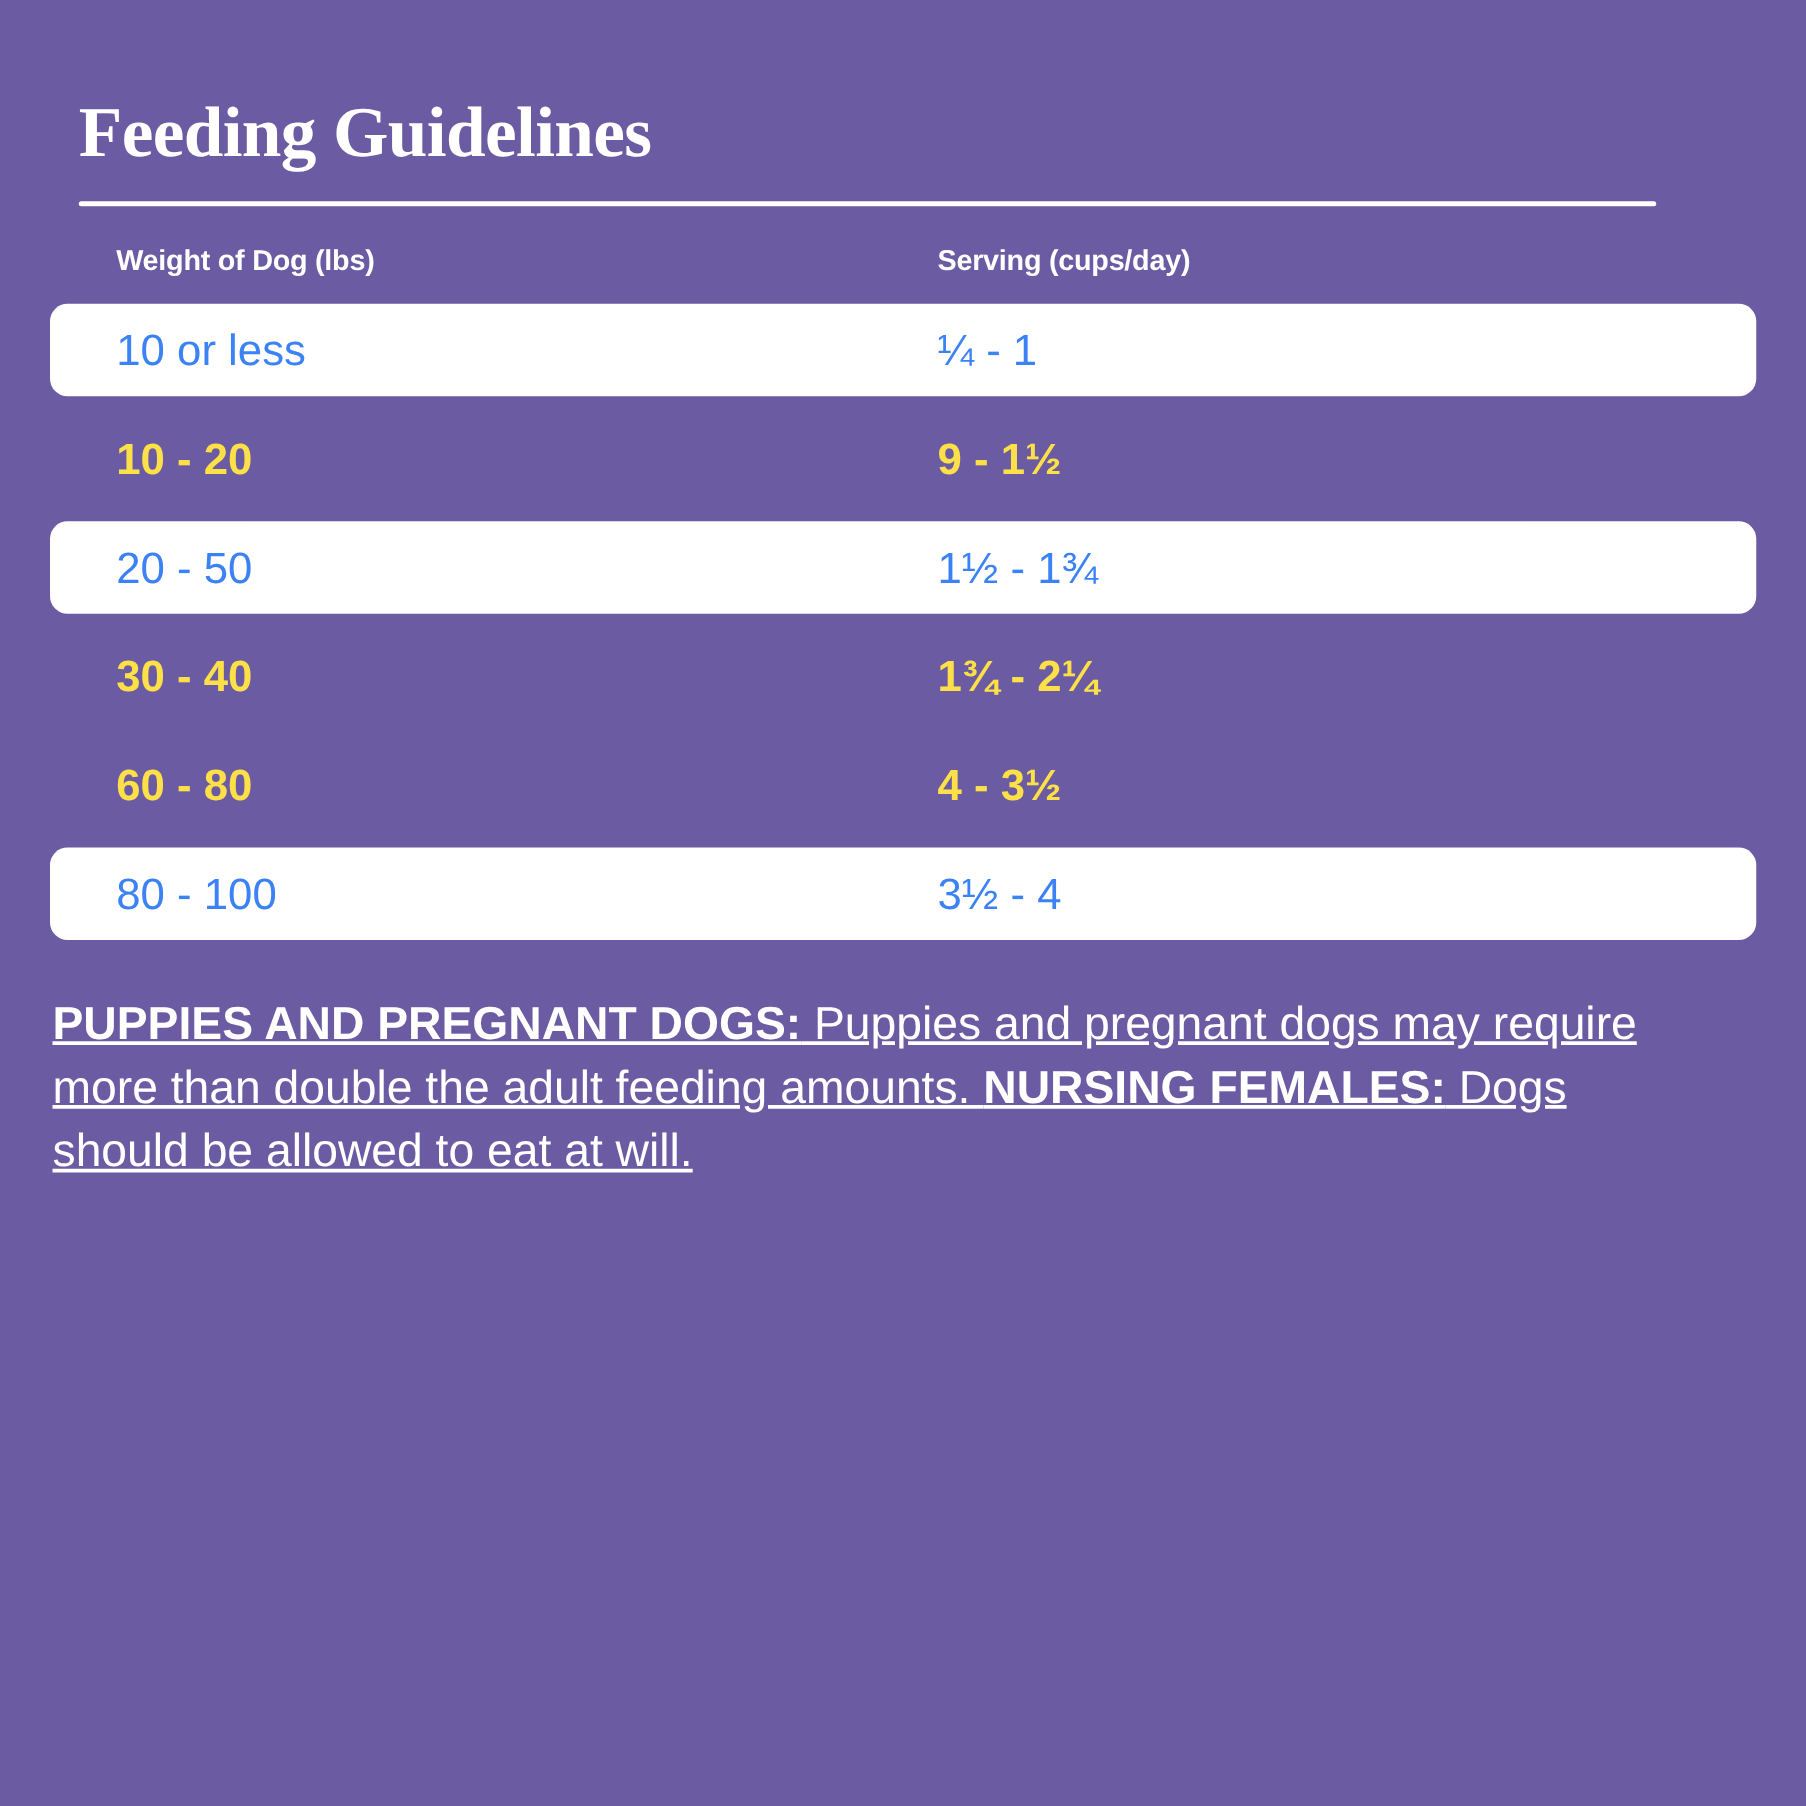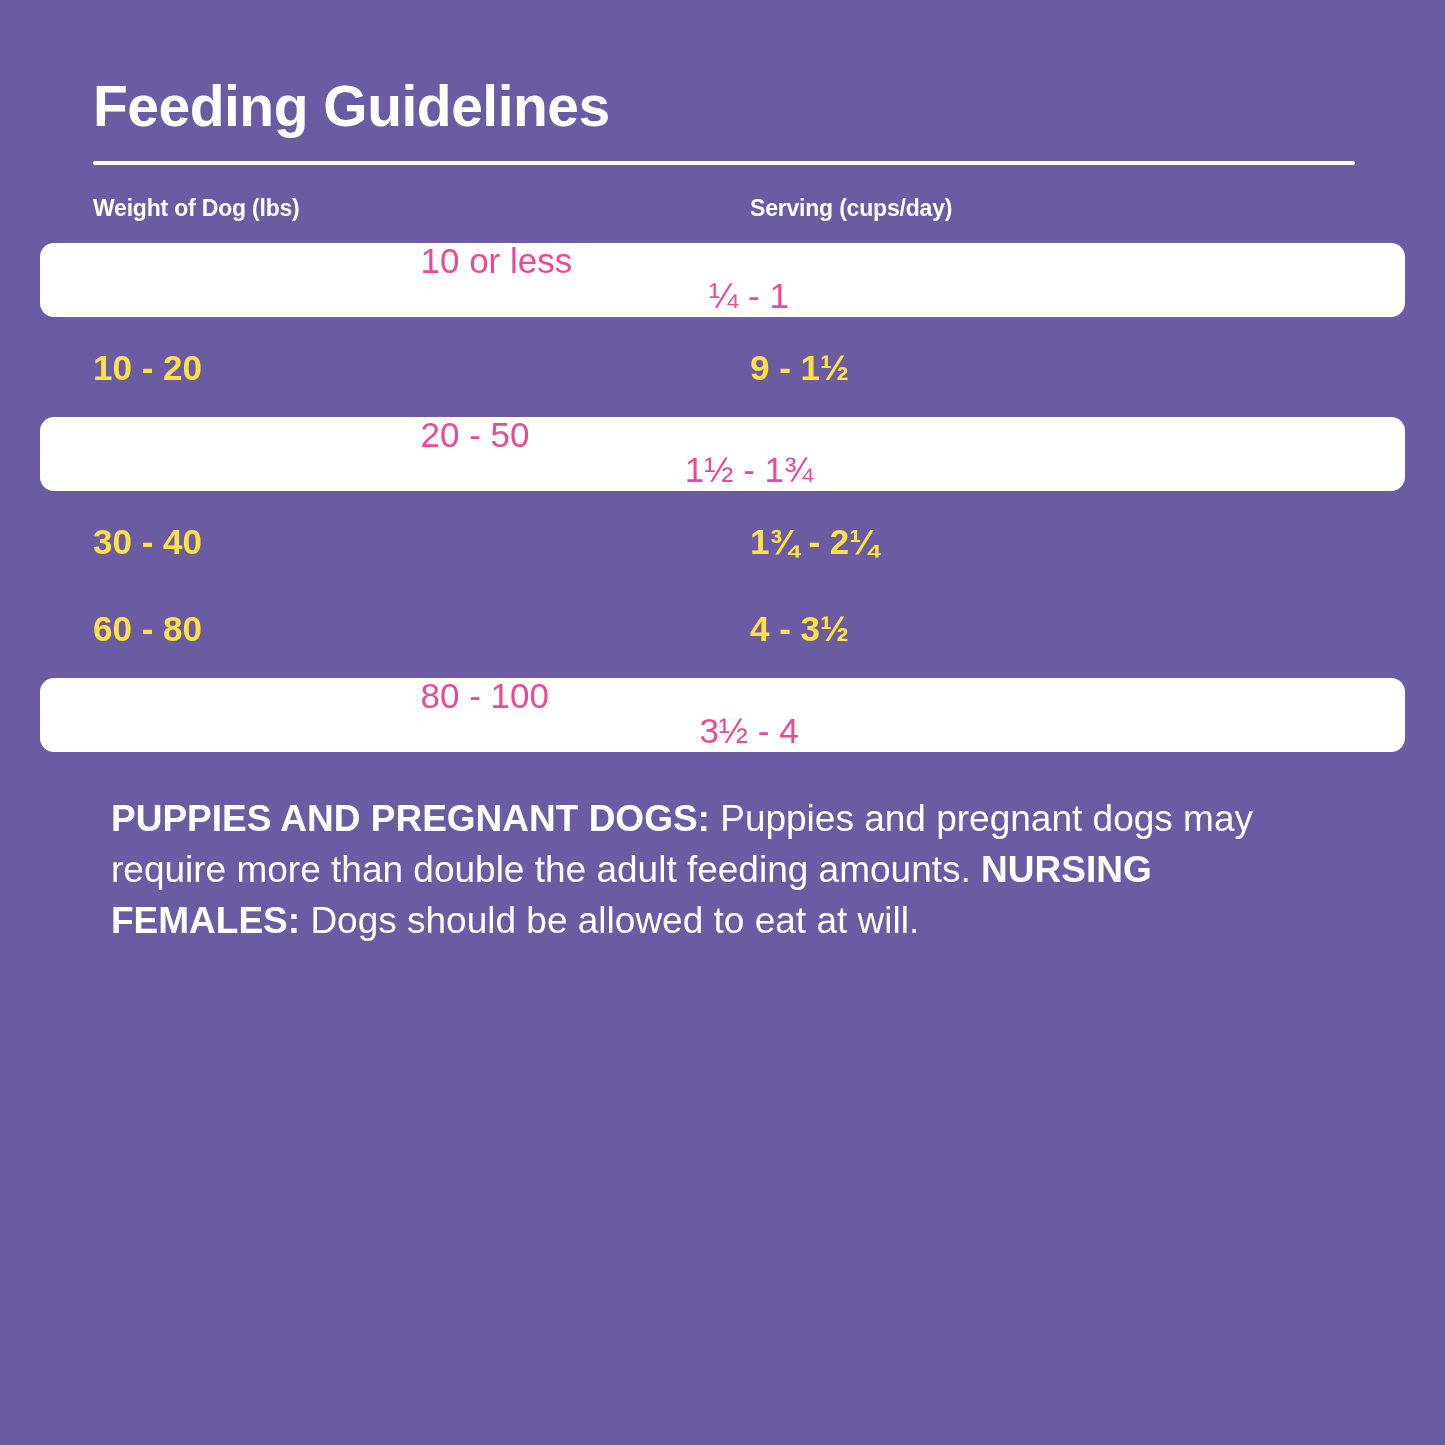--- a/index.html
+++ b/index.html
@@ -16,21 +16,22 @@
   .panel {
     position: relative;
     width: 1445px;
     height: 1445px;
     background: #6A5BA3;
     box-sizing: border-box;
   }
 
   
   .title-block {
-    padding: 78px 90px 0 93px;
+    padding: 78px 90px 0 63px;
+    font-family: Liberation Serif, serif;
   }
   .page-title {
     color: #FFFFFF;
     font-size: 57px;
     font-weight: bold;
     letter-spacing: -0.5px;
     line-height: 1.0;
     margin: 0;
     white-space: nowrap;
   }
@@ -67,43 +68,43 @@
     display: flex;
     align-items: center;
     height: 74px;
     padding-left: 53px;
     box-sizing: border-box;
     border-radius: 14px;
     margin-bottom: 13px;
   }
   .row.light {
     background: #FFFFFF;
-    color: #ec4899;
-    flex-direction: column;
+    color: #3b82f6;
   }
   .row.dark {
     background: transparent;
     color: #fde047;
   }
   .cell {
     font-size: 35px;
     font-weight: normal;
     white-space: nowrap;
     line-height: 1;
   }
   .cell.weight { width: 657px; }
   .row.dark .cell { font-weight: bold; }
 
   
   .footnote {
-    padding: 28px 95px 0 111px;
+    padding: 28px 95px 0 42px;
     color: #FFFFFF;
     font-size: 37px;
     line-height: 1.38;
     max-width: 1290px;
+    text-decoration: underline;
   }
   .footnote b {
     font-weight: bold;
   }
 </style>
 </head>
 <body>
 
 <div class="panel">
 

